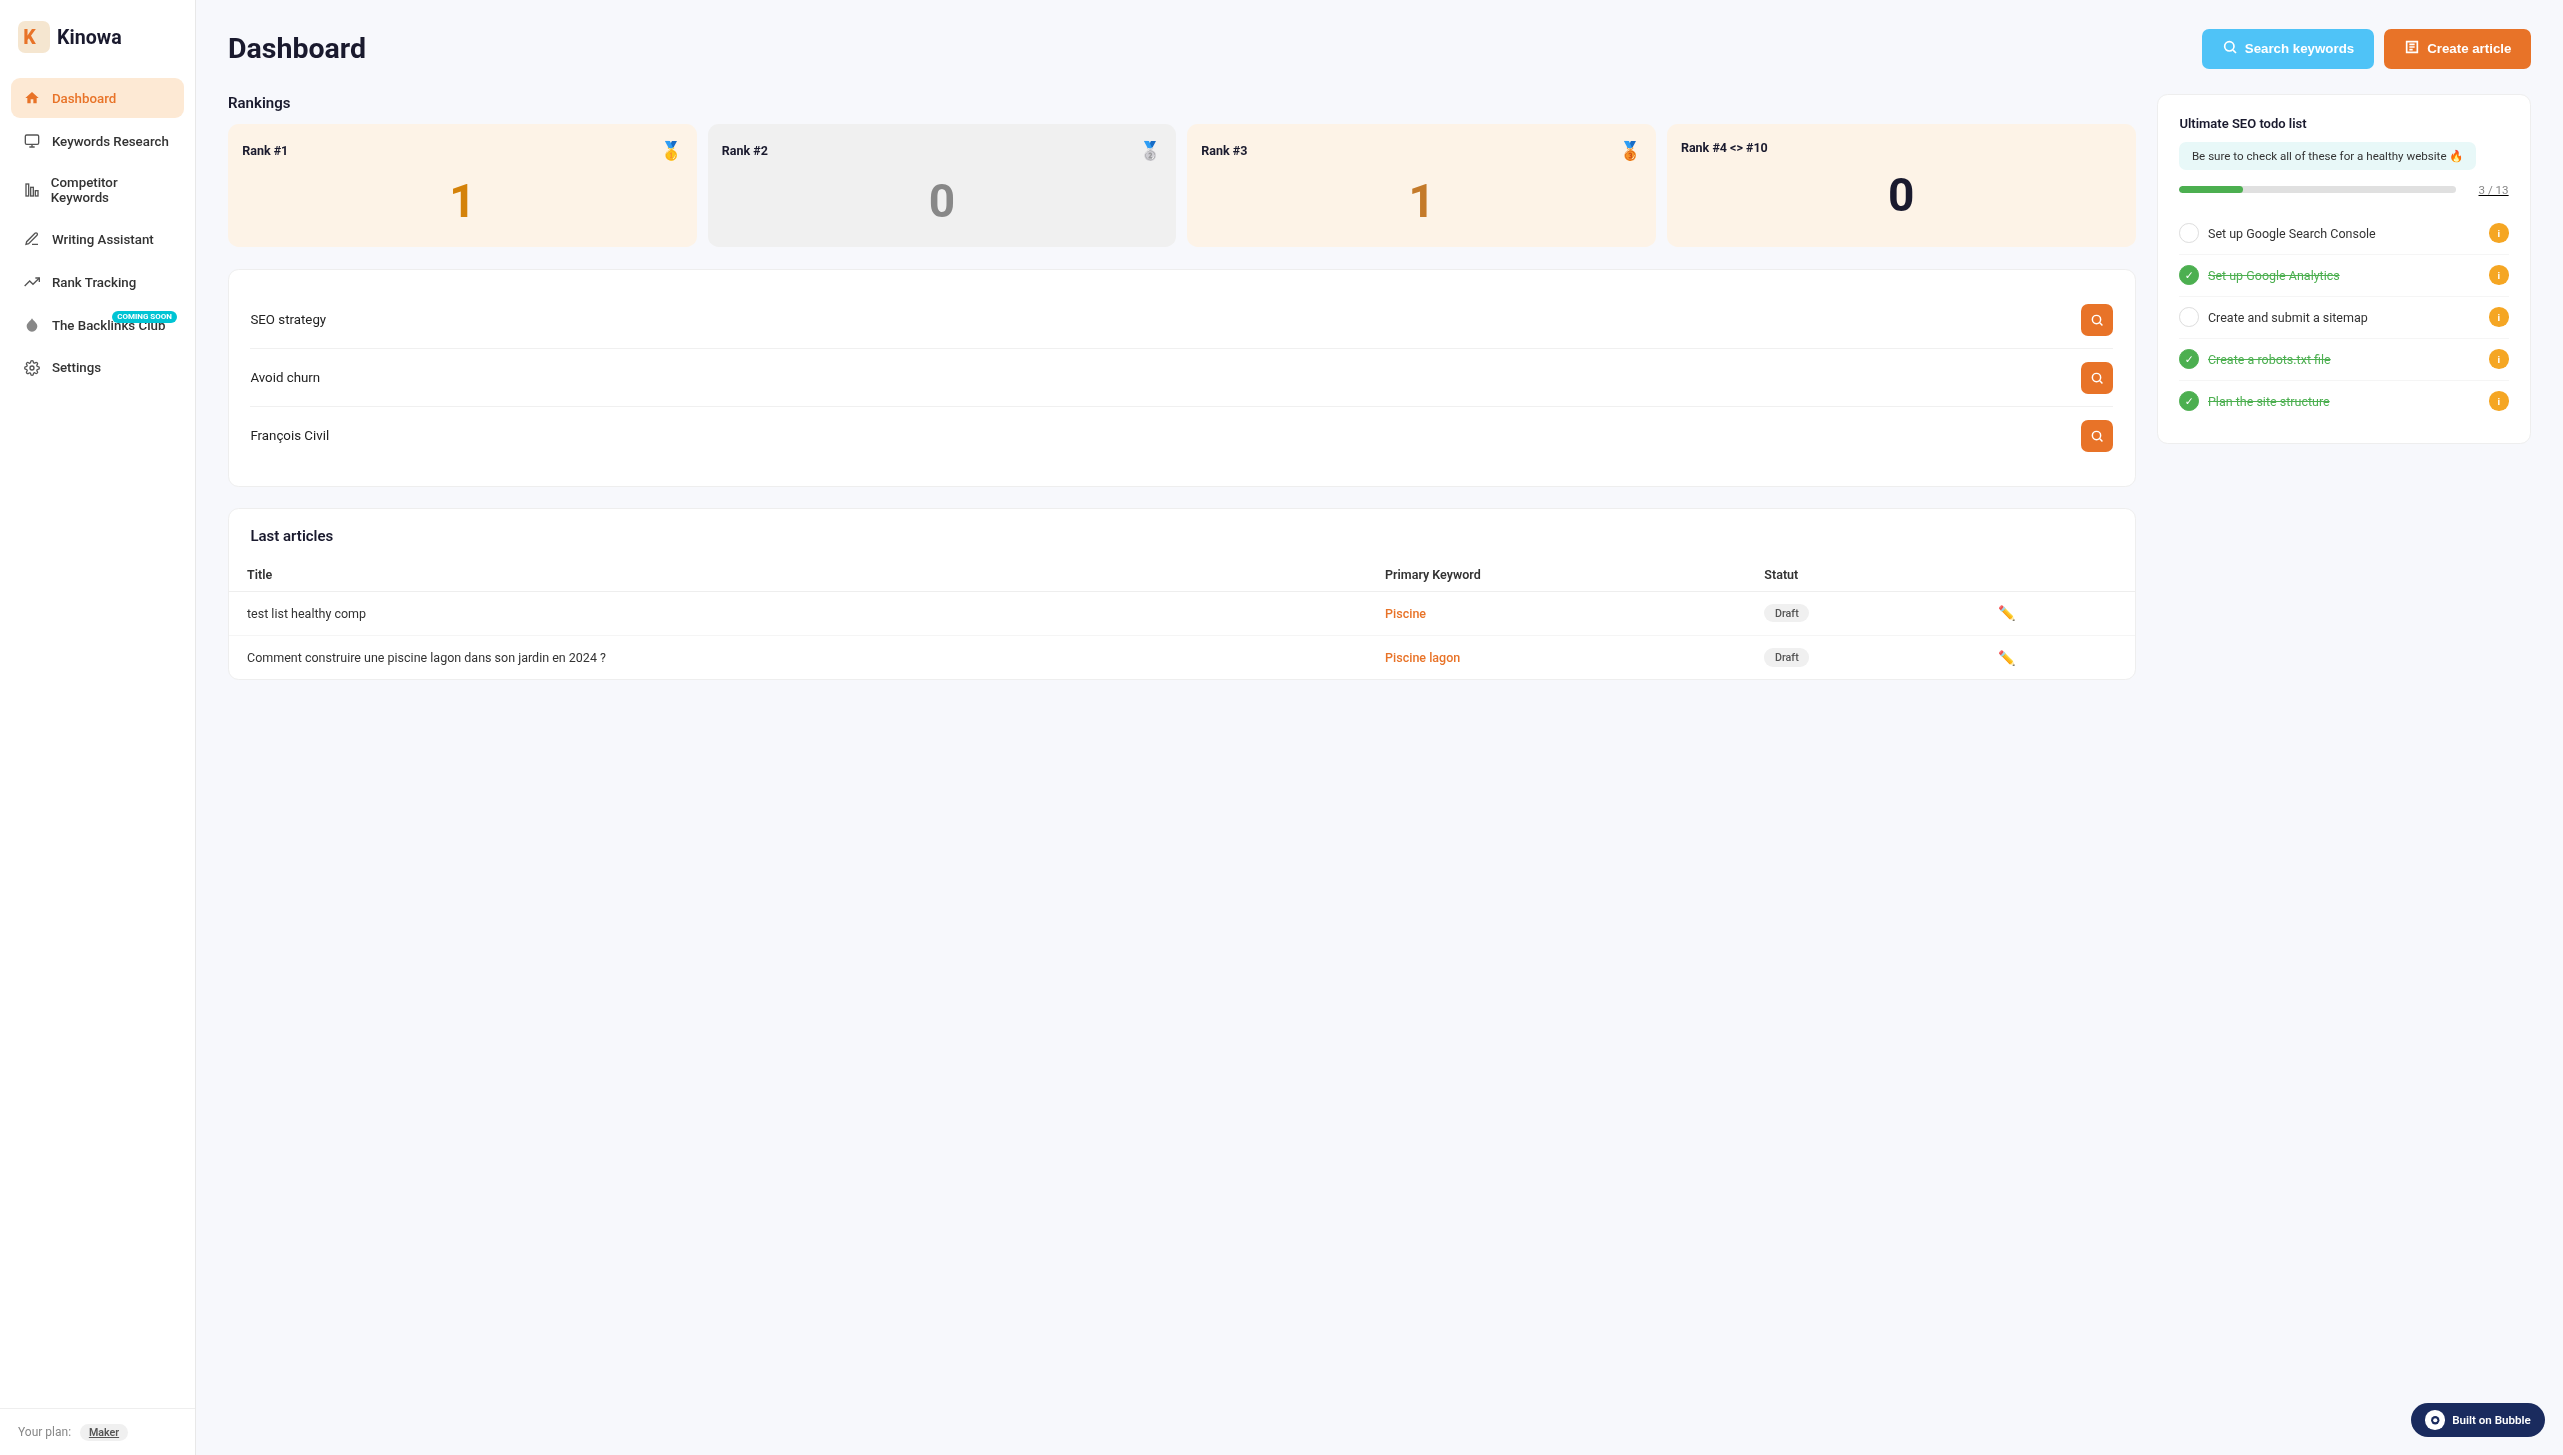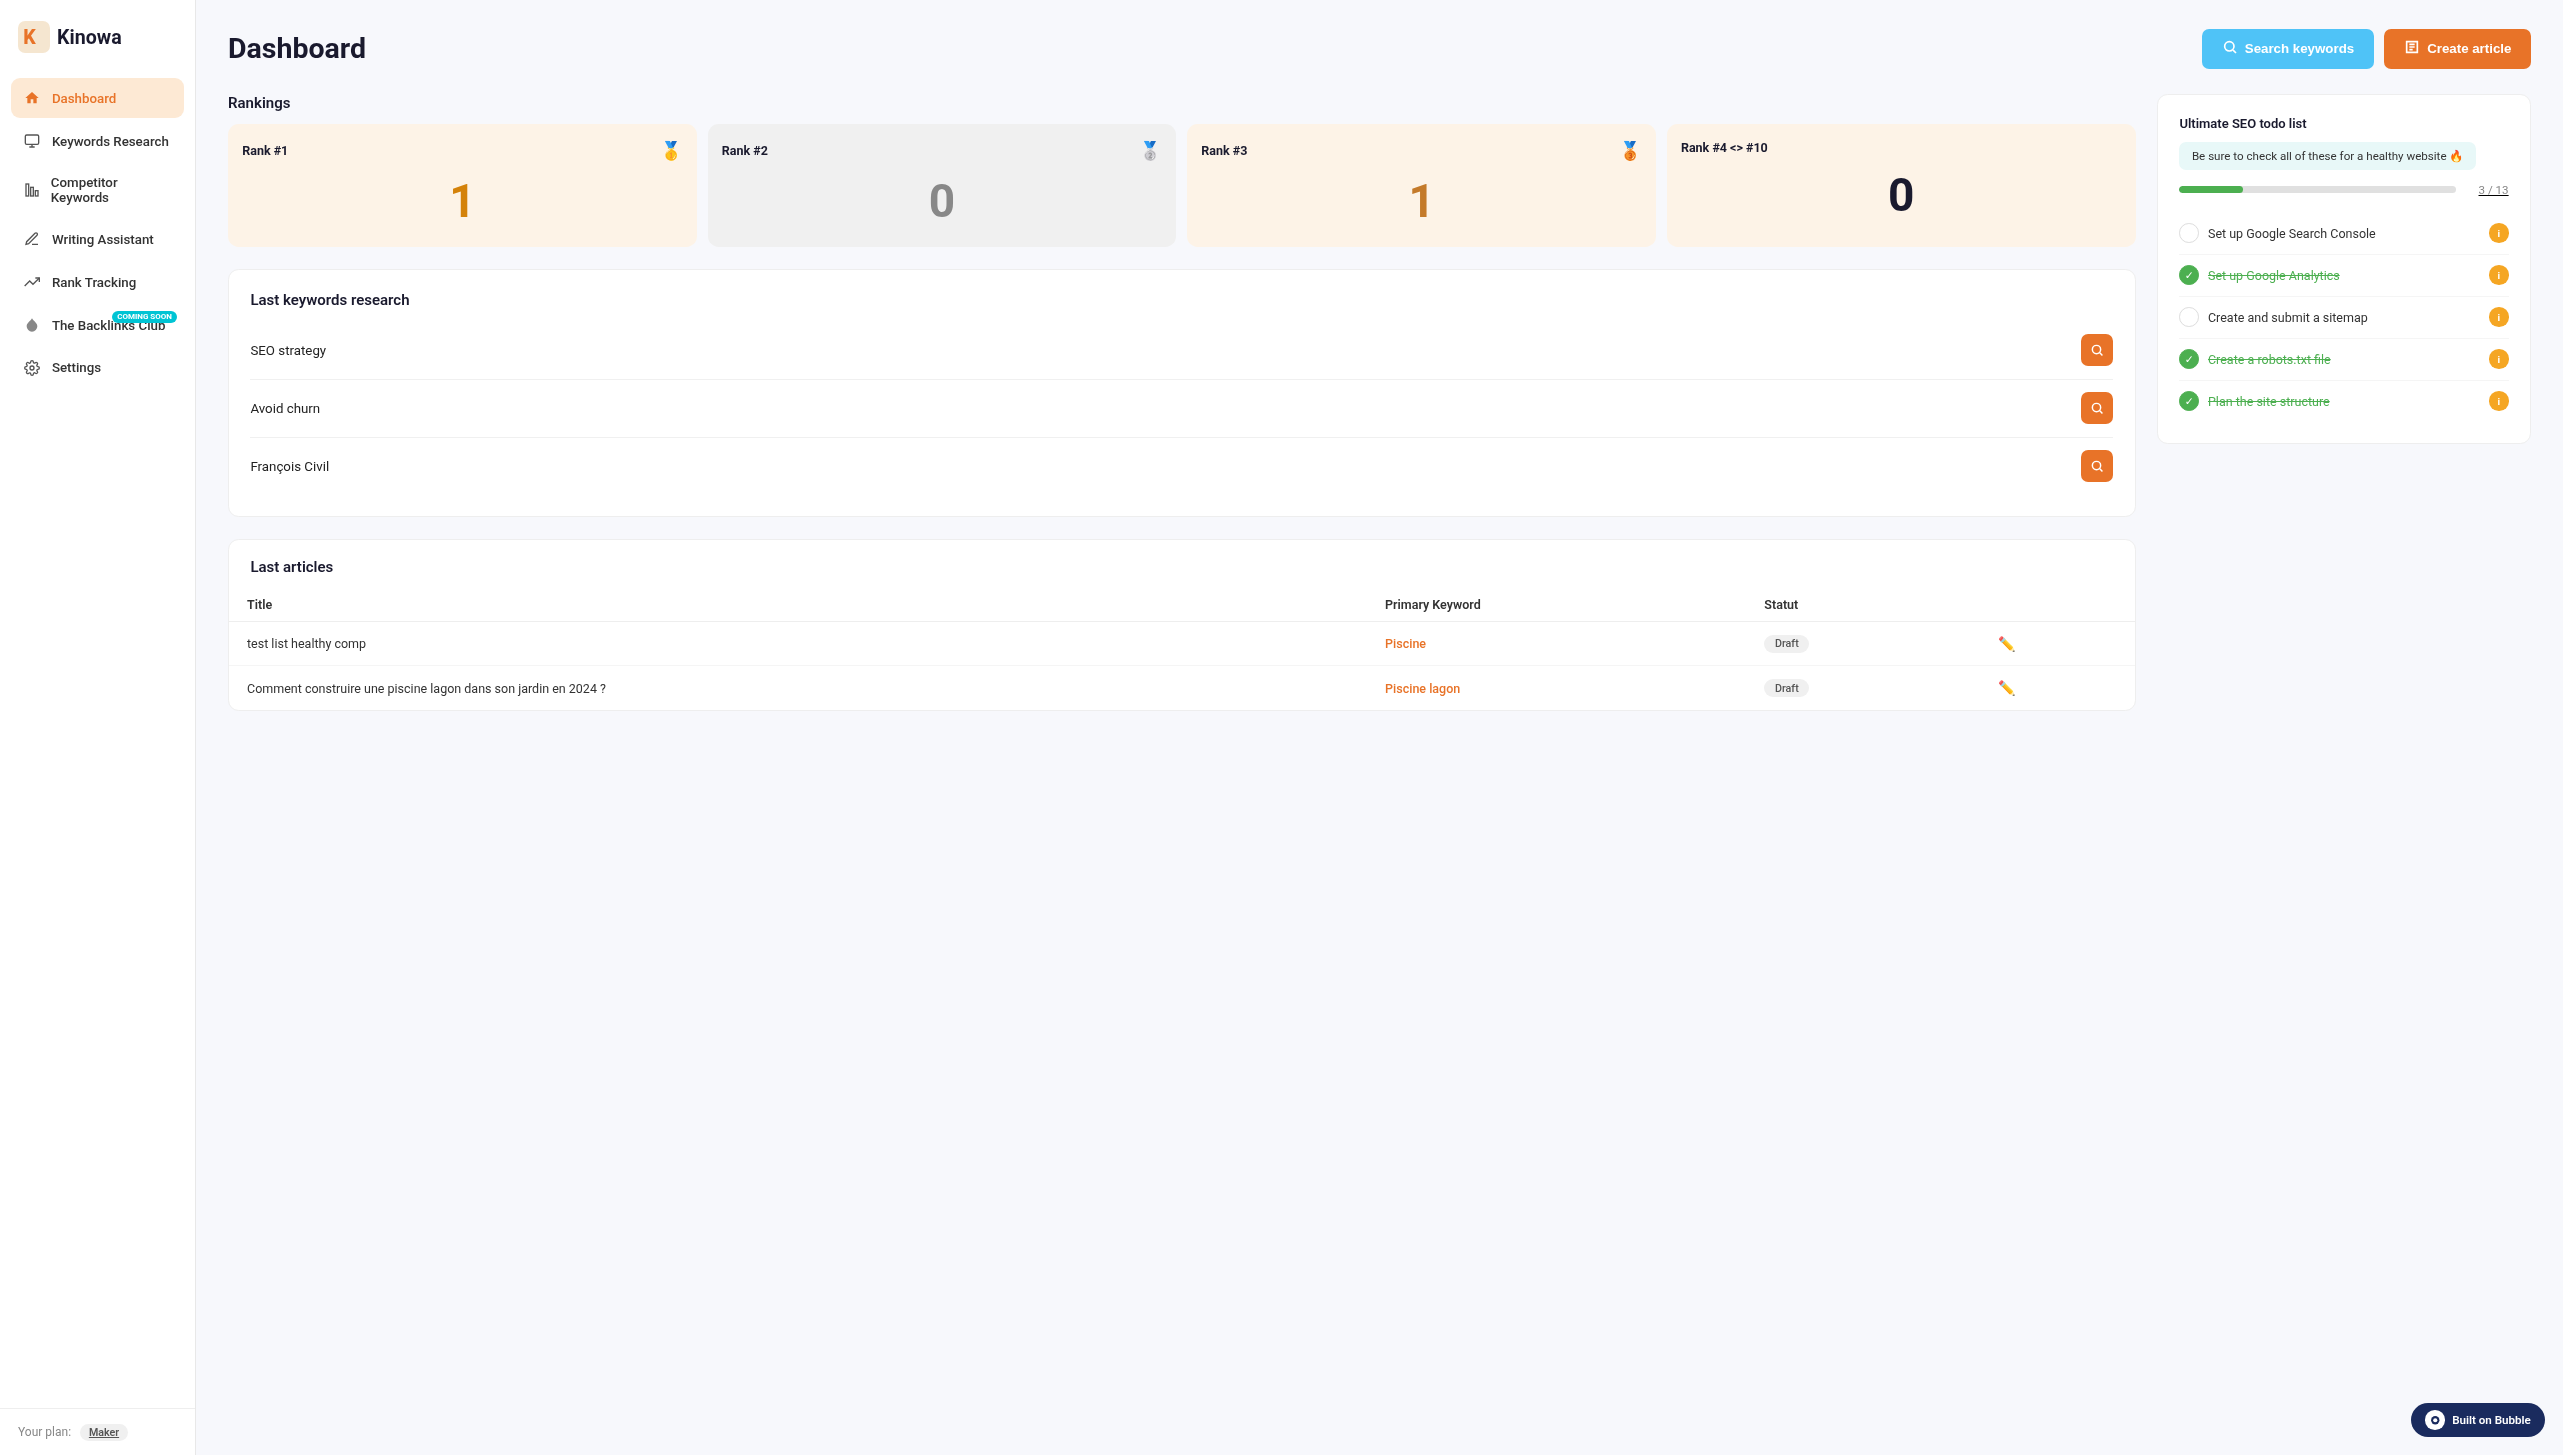--- a/index.html
+++ b/index.html
@@ -549,21 +549,20 @@
             <div class="rank-card-header">
               <span class="rank-card-label">Rank #4 &lt;&gt; #10</span>
               <span class="rank-card-icon"></span>
             </div>
             <div class="rank-card-number">0</div>
           </div>
         </div>
       </div>
 
       <div class="keywords-section">
-        <div class="section-title">Last keywords research</div>
         <div>
           <div class="keyword-row">
             <span class="keyword-text">SEO strategy</span>
             <button class="keyword-search-btn">
               <svg width="14.2" height="14.2" viewBox="0 0 24 24" fill="none" stroke="white" stroke-width="2.5">
                   <circle cx="11" cy="11" r="7"></circle>
                   <path d="m21 21-4.35-4.35"></path>
                 </svg>
             </button>
           </div>

